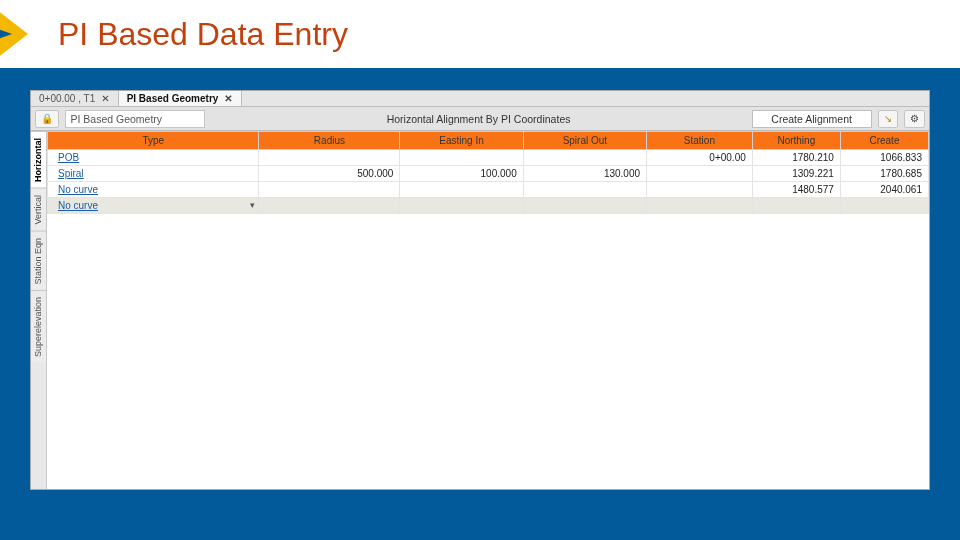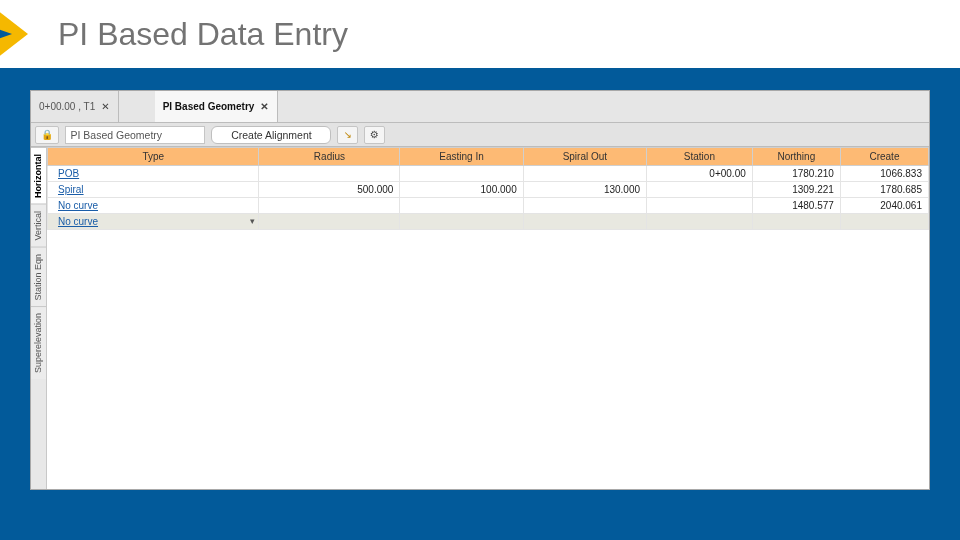--- a/index.html
+++ b/index.html
@@ -33,44 +33,43 @@
     left: -44px; top: -10px;
     width: 0; height: 0;
     border-top: 10px solid transparent;
     border-bottom: 10px solid transparent;
     border-left: 28px solid #025a9a;
   }
   .slide-title {
     font-size: 32px;
     font-weight: 400;
     padding-left: 58px;
-    color: #737373;
+    color: #c2410c;
   }
 
   
   .screenshot {
     position: absolute;
     left: 30px; top: 90px;
     width: 900px; height: 400px;
     background: #f0f0f0;
     border: 1px solid #a8a8a8;
     display: flex;
     flex-direction: column;
     color: #333;
   }
 
   
   .tabstrip {
-    height: 32px;
+    height: 16px;
     background: #e6e6e6;
     border-bottom: 1px solid #bcbcbc;
     display: flex;
     align-items: stretch;
     font-size: 10px;
-    gap: 36px;
   }
   .tab {
     padding: 2px 8px;
     border-right: 1px solid #bcbcbc;
     background: #e6e6e6;
     display: flex;
     align-items: center;
     gap: 6px;
     color: #555;
   }
@@ -112,21 +111,21 @@
   .toolbar-center {
     flex: 1;
     text-align: center;
     color: #333;
   }
   .create-btn {
     width: 120px;
     height: 18px;
     background: #fff;
     border: 1px solid #bfbfbf;
-    border-radius: 6px;
+    border-radius: 0;
     font-size: 10.5px;
     display: flex;
     align-items: center;
     justify-content: center;
   }
 
   
   .body {
     flex: 1;
     display: flex;
@@ -159,21 +158,21 @@
     overflow: hidden;
     background: #fff;
     position: relative;
   }
   table {
     width: 100%;
     border-collapse: collapse;
     font-size: 10px;
   }
   th {
-    background: #fdba74;
+    background: #f97316;
     border: 1px solid #cfcfcf;
     height: 18px;
     font-weight: 400;
     color: #333;
     text-align: center;
   }
   col.type { width: 24%; }
   col.rad  { width: 16%; }
   col.sin  { width: 14%; }
   col.sout { width: 14%; }
@@ -233,20 +232,21 @@
     </div>
   </div>
 
   <div class="toolbar">
     <div class="tool-btn" title="Lock">
       <span style="color:#b8891a;">🔒</span>
     </div>
     <div class="toolbar-label-box">
       <span>PI Based Geometry</span>
     </div>
+    <div class="toolbar-center">Horizontal Alignment By PI Coordinates</div>
     <div class="create-btn">
       <span>Create Alignment</span>
     </div>
     <div class="tool-btn" title="Move">
       <span style="color:#c08a10;">↘</span>
     </div>
     <div class="tool-btn" title="Settings">
       <span>⚙</span>
     </div>
   </div>

